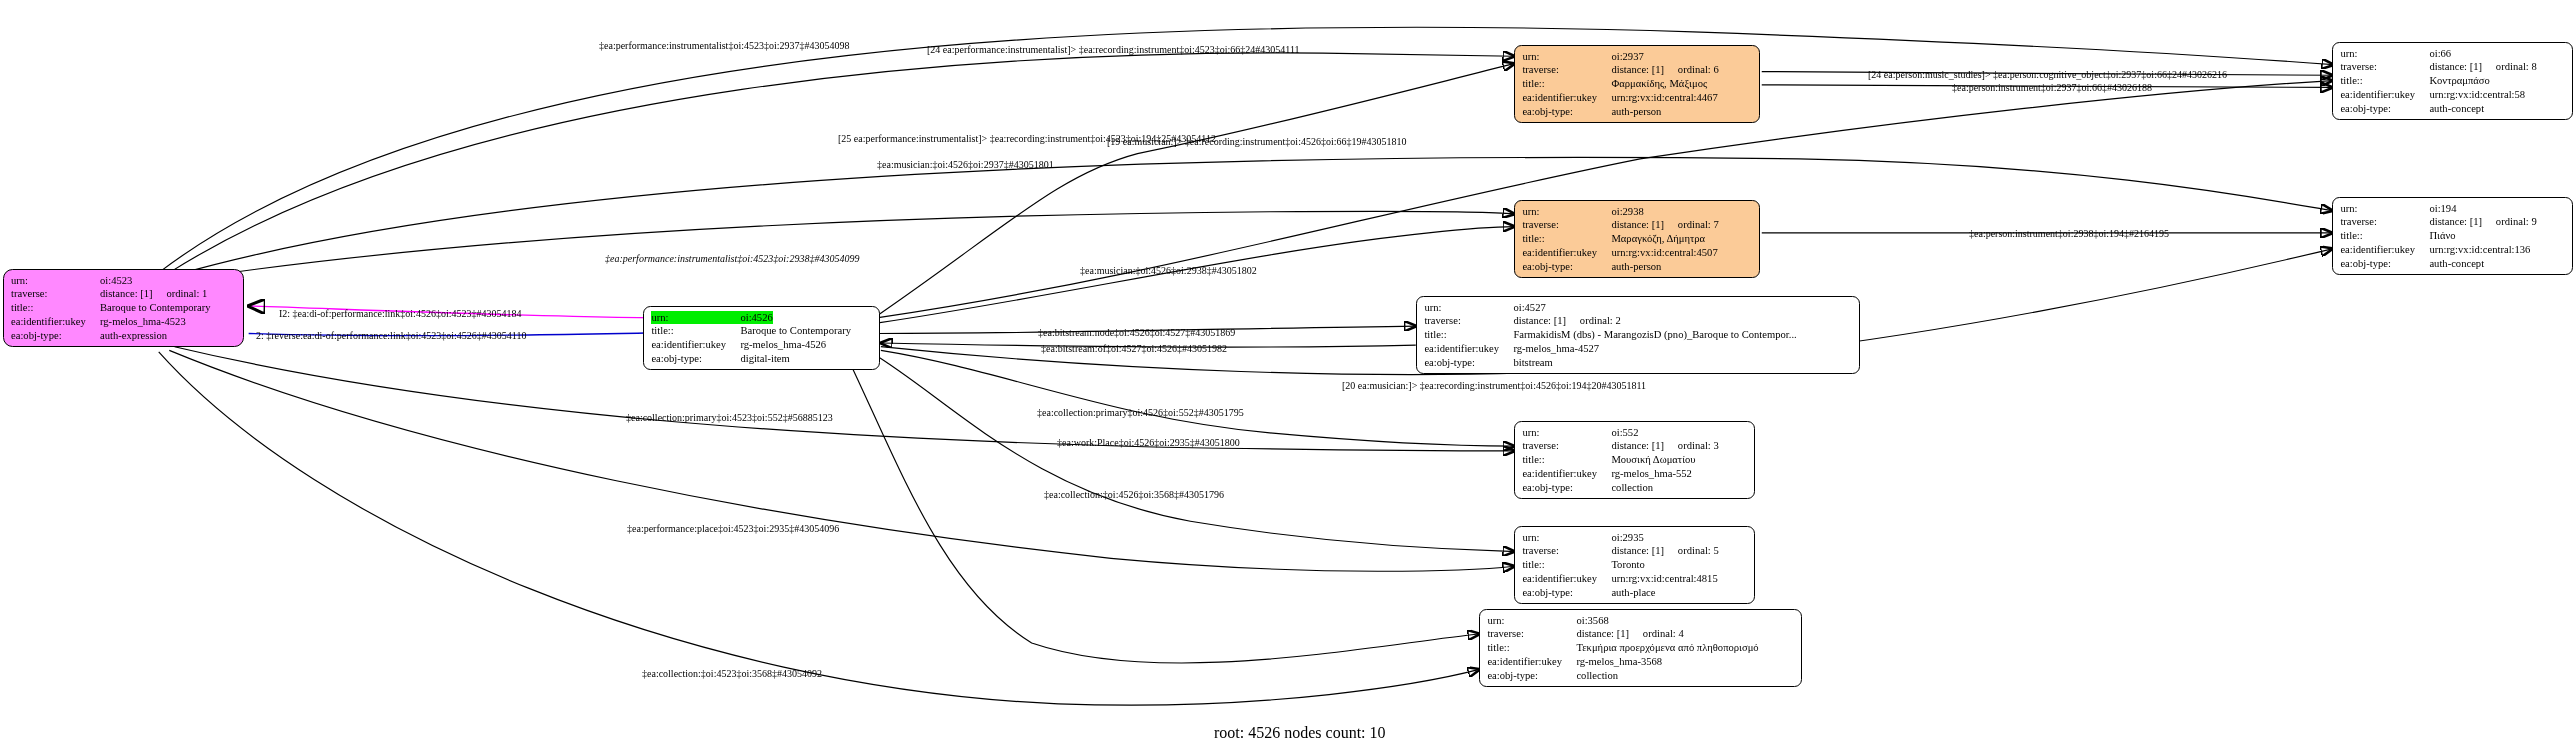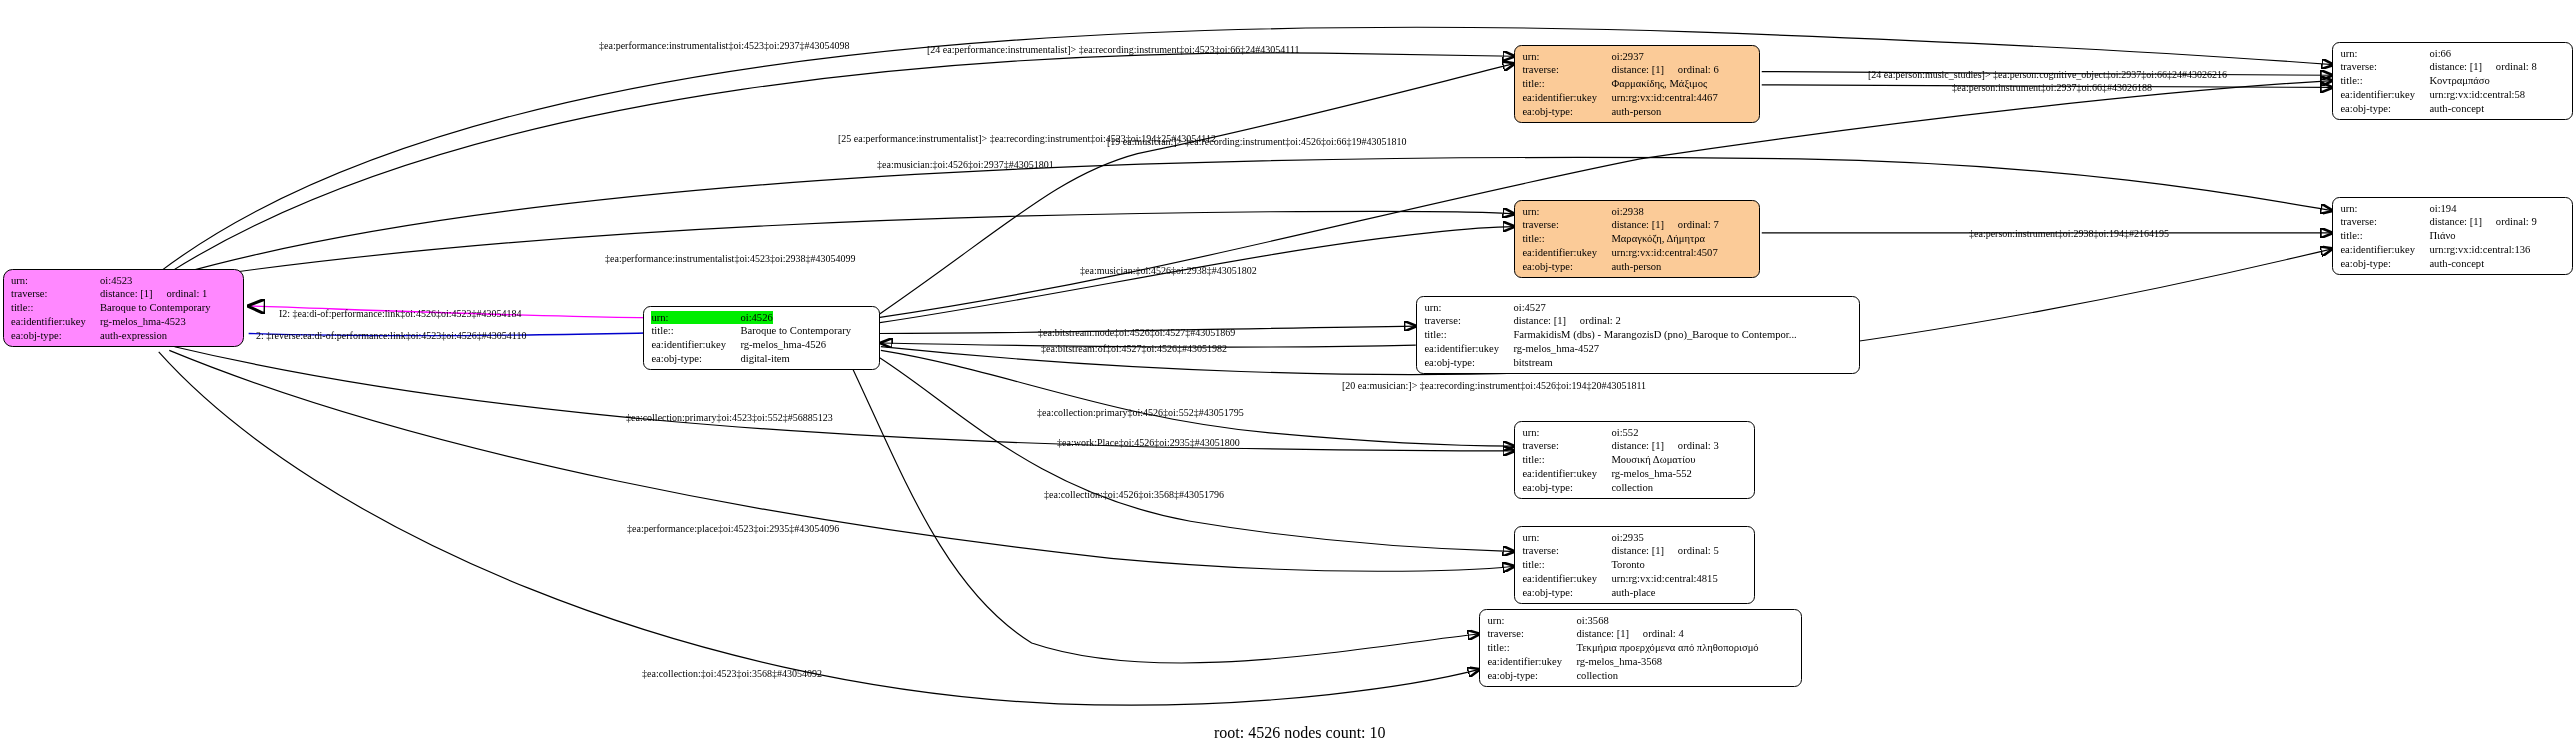--- a/index.html
+++ b/index.html
@@ -357,21 +357,21 @@
     </div>
   </div>
 
   <div class="elabel" style="left:927px;top:1.1px;margin-top:43px;">[24 ea:performance:instrumentalist]&gt; ‡ea:recording:instrument‡oi:4523‡oi:66‡24#43054111</div>
   <div class="elabel" style="left:599px;top:40px;">‡ea:performance:instrumentalist‡oi:4523‡oi:2937‡#43054098</div>
   <div class="elabel" style="left:1868px;top:69px;">[24 ea:person:music_studies]&gt; ‡ea:person:cognitive_object‡oi:2937‡oi:66‡24#43026216</div>
   <div class="elabel" style="left:1952px;top:82px;">‡ea:person:instrument‡oi:2937‡oi:66‡#43026188</div>
   <div class="elabel" style="left:838px;top:133px;">[25 ea:performance:instrumentalist]&gt; ‡ea:recording:instrument‡oi:4523‡oi:194‡25#43054112</div>
   <div class="elabel" style="left:1107px;top:136px;">[19 ea:musician:]&gt; ‡ea:recording:instrument‡oi:4526‡oi:66‡19#43051810</div>
   <div class="elabel" style="left:877px;top:159px;">‡ea:musician:‡oi:4526‡oi:2937‡#43051801</div>
-  <div class="elabel" style="left:605px;top:253px;">‡ea:performance:instrumentalist‡oi:4523‡oi:2938‡#43054099</div>
+  <div class="elabel" style="left:605px;top:253px;font-style:italic;">‡ea:performance:instrumentalist‡oi:4523‡oi:2938‡#43054099</div>
   <div class="elabel" style="left:1080px;top:265px;">‡ea:musician:‡oi:4526‡oi:2938‡#43051802</div>
   <div class="elabel" style="left:1969px;top:228px;">‡ea:person:instrument‡oi:2938‡oi:194‡#2164195</div>
   <div class="elabel" style="left:279px;top:308px;">I2: ‡ea:di-of:performance:link‡oi:4526‡oi:4523‡#43054184</div>
   <div class="elabel" style="left:256px;top:330px;">2: ‡reverse:ea:di-of:performance:link‡oi:4523‡oi:4526‡#43054110</div>
   <div class="elabel" style="left:1038px;top:327px;">‡ea:bitstream:node‡oi:4526‡oi:4527‡#43051869</div>
   <div class="elabel" style="left:1041px;top:343px;">‡ea:bitstream:of‡oi:4527‡oi:4526‡#43051982</div>
   <div class="elabel" style="left:1342px;top:380px;">[20 ea:musician:]&gt; ‡ea:recording:instrument‡oi:4526‡oi:194‡20#43051811</div>
   <div class="elabel" style="left:626px;top:412px;">‡ea:collection:primary‡oi:4523‡oi:552‡#56885123</div>
   <div class="elabel" style="left:1037px;top:407px;">‡ea:collection:primary‡oi:4526‡oi:552‡#43051795</div>
   <div class="elabel" style="left:1057px;top:437px;">‡ea:work:Place‡oi:4526‡oi:2935‡#43051800</div>

